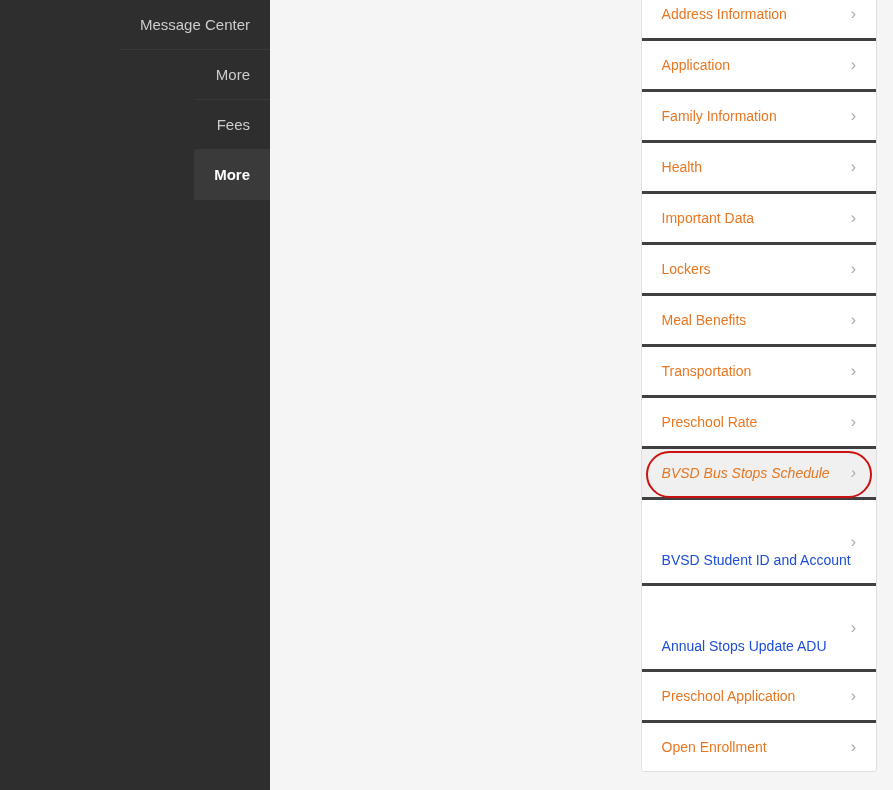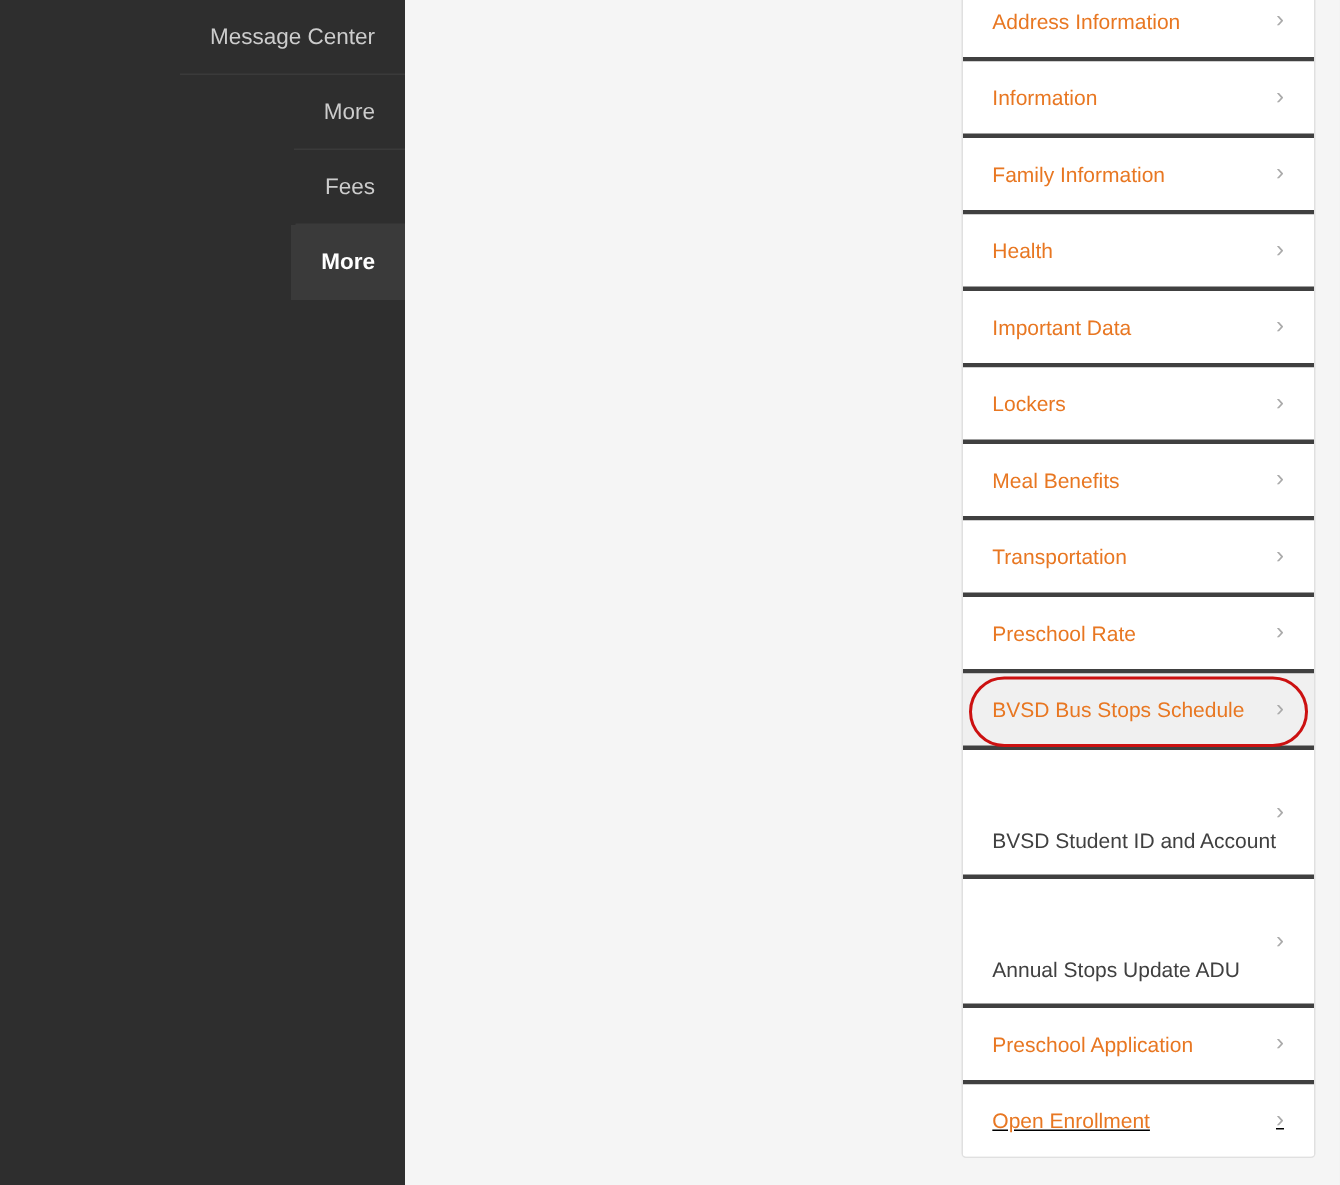--- a/index.html
+++ b/index.html
@@ -55,40 +55,41 @@
     .menu-item {
       display: flex;
       align-items: center;
       justify-content: space-between;
       padding: 15px 20px;
       border-bottom: 3px solid #404040;
       cursor: pointer;
       background: #fff;
       transition: background 0.1s;
     }
-    .menu-item:last-child { border-bottom: none; text-decoration: underline; }
+    .menu-item:last-child { border-bottom: none; }
     .menu-item.highlighted {
       background: #f0f0f0;
       position: relative;
     }
     .menu-item-label {
       font-size: 14px;
       color: #e87722;
       text-decoration: none;
     }
-    .menu-item-label.blue { color: #404040; margin-top: 37px; }
+    .menu-item-label.blue { color: #1d4ed8; margin-top: 37px; }
     .chevron {
       color: #aaa;
       font-size: 16px;
       font-weight: 300;
     }
 
     .menu-item.highlighted {
       position: relative;
       overflow: visible;
+      font-style: italic;
     }
     .oval-container {
       position: relative;
     }
     .oval-border {
       position: absolute;
       left: 4px;
       right: 4px;
       top: 2px;
       bottom: 2px;
@@ -109,21 +110,21 @@
   </div>
 
 <div class="main">
   <h1 class="page-title">More</h1>
   <div class="menu-list">
   <div class="menu-item">
         <span class="menu-item-label">Address Information</span>
         <span class="chevron">›</span>
       </div>
       <div class="menu-item">
-        <span class="menu-item-label">Information</span>
+        <span class="menu-item-label">Application</span>
         <span class="chevron">›</span>
       </div>
       <div class="menu-item">
         <span class="menu-item-label">Family Information</span>
         <span class="chevron">›</span>
       </div>
       <div class="menu-item">
         <span class="menu-item-label">Health</span>
         <span class="chevron">›</span>
       </div>

